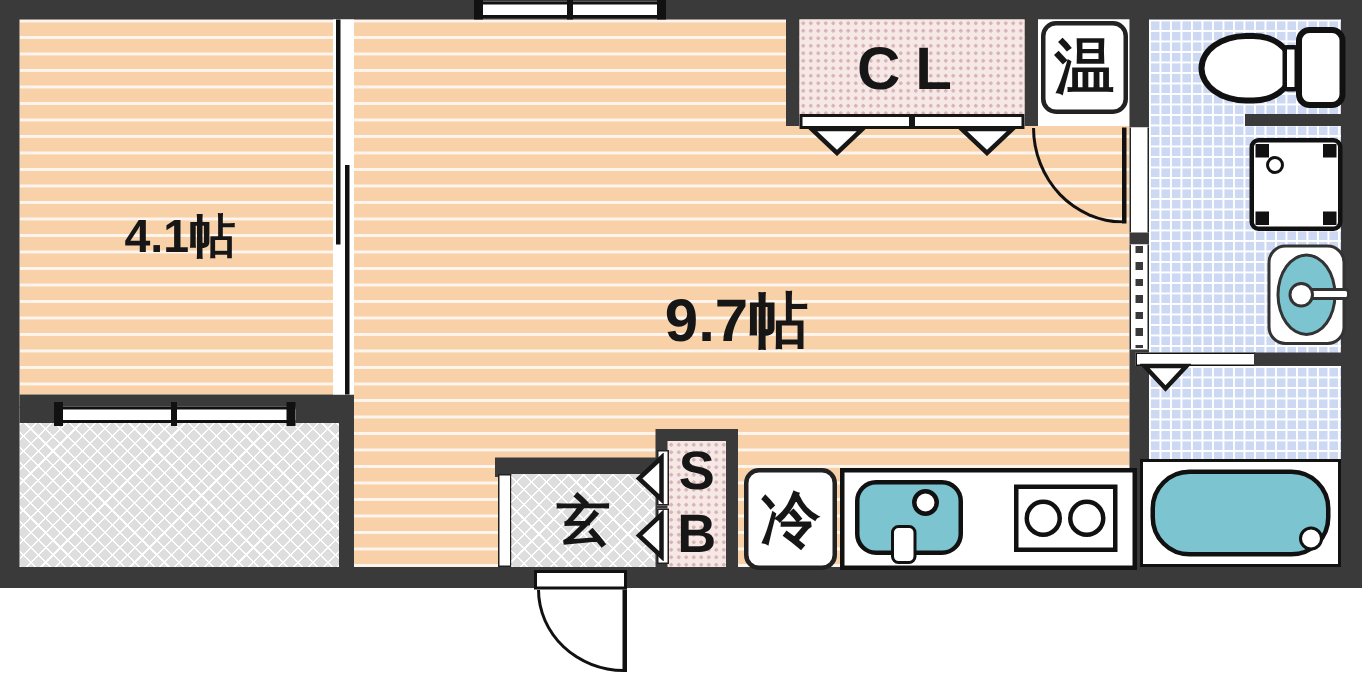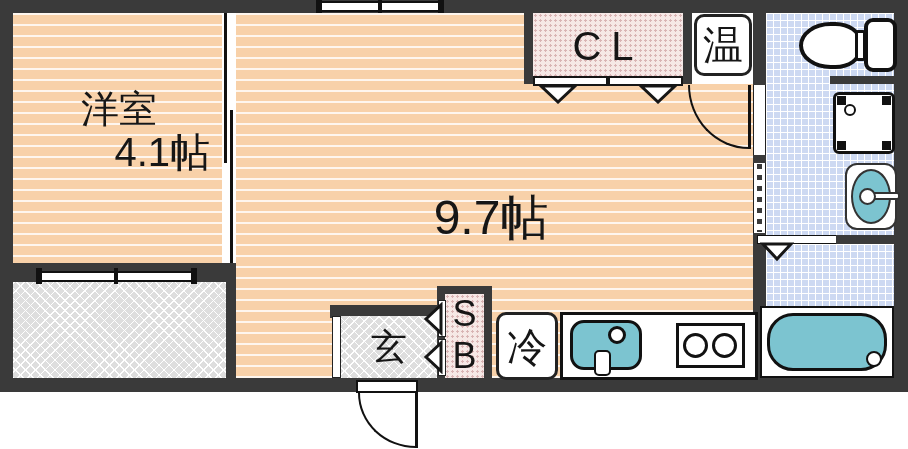--- a/index.html
+++ b/index.html
@@ -14,21 +14,21 @@
         background-image:linear-gradient(#fff 1px, transparent 1px),
                          linear-gradient(90deg,#fff 1px, transparent 1px);
         background-size:7px 7px;}
   .hatch{background-color:#dedede;
          background-image:repeating-linear-gradient(45deg,#fff 0 1px, transparent 1px 7px),
                           repeating-linear-gradient(-45deg,#fff 0 1px, transparent 1px 7px);}
   .pinkdots{background-color:#f6e8e6;
             background-image:radial-gradient(#d9b4b4 1.1px, transparent 1.1px);
             background-size:5px 5px;}
   .whitebar{background:#fff;border:2px solid #161616;}
-  .label{position:absolute;text-align:center;font-weight:400;line-height:1;}
+  .label{position:absolute;text-align:center;font-weight:700;line-height:1;}
   .roundbox{background:#fff;border:3px solid #222;border-radius:10px;}
   .arc{border:0 solid #111;border-left-width:2.5px;border-bottom-width:2.5px;
        border-bottom-left-radius:100% 100%;background:transparent;}
   svg{display:block;}
 </style>
 </head>
 <body>
 
 <div class="plan">
 
@@ -139,17 +139,16 @@
   <div class="abs roundbox" style="left:496px;top:312px;width:62px;height:68px;"></div>
   <div class="label" style="left:496px;top:327px;width:62px;font-size:40px;">冷</div>
   <div class="abs" style="left:560px;top:312px;width:198px;height:68px;background:#fff;border:3px solid #111;"></div>
   <div class="abs" style="left:570px;top:320px;width:72px;height:50px;background:#7cc4d0;border:3px solid #111;border-radius:14px;"></div>
   <div class="abs" style="left:608px;top:326px;width:18px;height:18px;background:#fff;border:3px solid #111;border-radius:50%;"></div>
   <div class="abs" style="left:594px;top:350px;width:17px;height:26px;background:#fff;border:2.5px solid #111;border-radius:5px;"></div>
   <div class="abs" style="left:676px;top:323px;width:69px;height:45px;background:#fff;border:3px solid #111;"></div>
   <div class="abs" style="left:683px;top:333px;width:25px;height:25px;background:#fff;border:3px solid #111;border-radius:50%;"></div>
   <div class="abs" style="left:712px;top:333px;width:25px;height:25px;background:#fff;border:3px solid #111;border-radius:50%;"></div>
 
-  <div class="label" style="left:29px;top:90px;width:180px;font-size:38px;">洋室</div>
-  <div class="label" style="left:30px;top:132px;width:180px;font-size:40px;text-align:right;">4.1帖</div>
-  <div class="label" style="left:401px;top:194px;width:180px;font-size:48px;">9.7帖</div>
+  <div class="label" style="left:30px;top:142px;width:180px;font-size:31px;">4.1帖</div>
+  <div class="label" style="left:401px;top:194px;width:180px;font-size:40px;">9.7帖</div>
 
 </div>
 
 </body></html>

